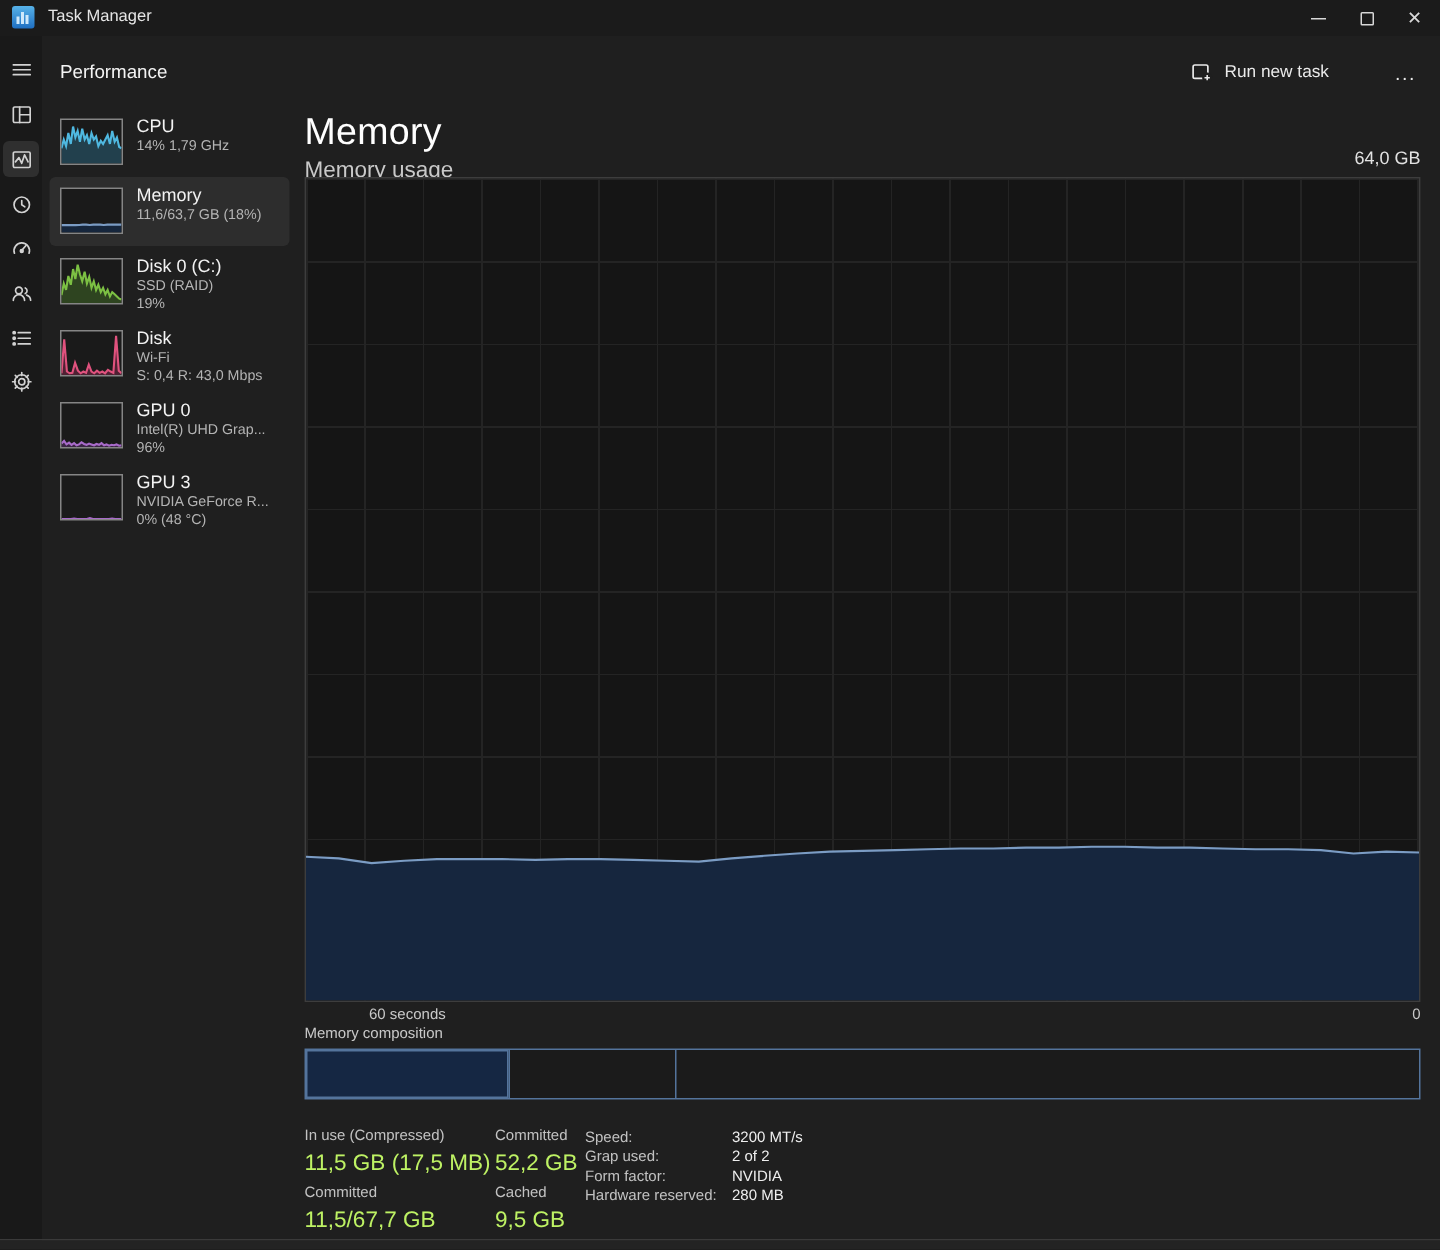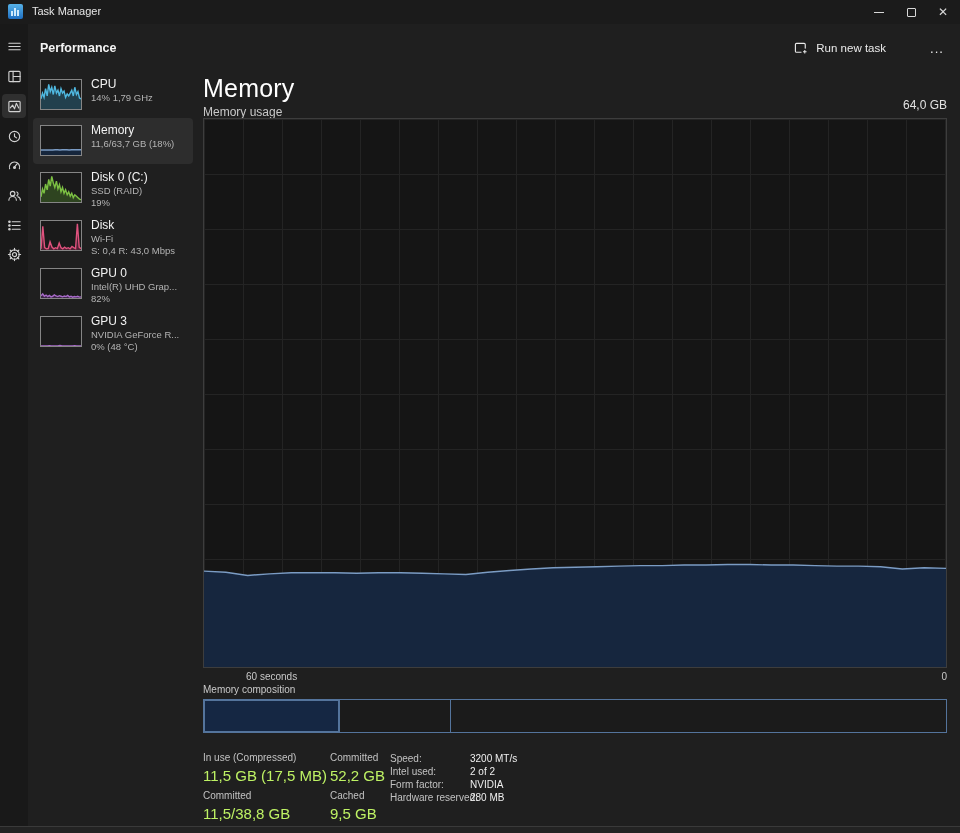--- a/index.html
+++ b/index.html
@@ -17,21 +17,21 @@
   .appicon i:nth-child(3){ left:9px; height:6px; }
   .win-title { position:absolute; left:32px; top:5px; font-size:11px; color:#e6e6e6; }
   .winbtn { position:absolute; top:0; width:34px; height:24px; display:flex; align-items:center;
     justify-content:center; color:#d8d8d8; cursor:default; }
   .wb-min  { right:64px; } .wb-max { right:32px; } .wb-close { right:0; }
   .glyph-min { width:10px; height:1px; background:#d8d8d8; }
   .glyph-max { width:9px; height:9px; border:1px solid #d8d8d8; border-radius:1px; }
   .glyph-close { font-size:12px; line-height:12px; }
 
   
-  .page-title { position:absolute; left:40px; top:41px; font-size:12.5px; font-weight:700; color:#f4f4f4; }
+  .page-title { position:absolute; left:40px; top:41px; font-size:12.5px; font-weight:400; color:#f4f4f4; }
   .runtask { position:absolute; right:66px; top:36px; height:24px; display:flex; align-items:center;
     gap:7px; padding:0 8px; border-radius:4px; color:#eaeaea; font-size:11.5px; }
   .more-btn { position:absolute; right:8px; top:36px; width:30px; height:24px; display:flex;
     align-items:center; justify-content:center; font-size:13px; letter-spacing:1px; color:#eaeaea; border-radius:4px; }
 
   
   .rail { position:absolute; left:0; top:24px; width:28px; height:809px; background:#191919; }
   .rail-item { position:absolute; left:2px; width:24px; height:24px; border-radius:4px;
     display:flex; align-items:center; justify-content:center; }
   .rail-item.sel { background:#2f2f2f; }
@@ -43,21 +43,21 @@
   .thumb { position:absolute; left:7px; top:7px; width:42px; height:31px; background:#1a1a1a;
     border:1px solid #858585; }
   .thumb svg { display:block; width:100%; height:100%; }
   .si-title { position:absolute; left:58px; top:5px; font-size:12px; color:#f2f2f2; }
   .si-sub1 { position:absolute; left:58px; top:20px; font-size:9.5px; color:#b4b4b4; }
   .si-sub2 { position:absolute; left:58px; top:32px; font-size:9.5px; color:#b4b4b4; }
 
   
   .mem-title { position:absolute; left:203px; top:74px; font-size:25px; font-weight:400; color:#fff; letter-spacing:0.2px; }
   .mem-total { position:absolute; right:13px; top:86px; font-size:12px; color:#e2e2e2;margin-top:12px; }
-  .usage-label { position:absolute; left:203px; top:105px; font-size:12px; color:#c9c9c9; }
+  .usage-label { position:absolute; left:203px; top:105px; font-size:15px; color:#c9c9c9; }
   .scale-top  { position:absolute; right:13px; top:102px; font-size:10px; color:#c9c9c9;margin-top:21px; }
 
   .chart { position:absolute; left:203px; top:118px; width:744px; height:550px;
     border:1px solid #3d3d3d; background:
       repeating-linear-gradient(to right,  #242424 0 1px, transparent 1px 39px),
       repeating-linear-gradient(to bottom, #242424 0 1px, transparent 1px 55px),
       #151515; }
   .chart svg { position:absolute; left:0; top:0; width:100%; height:100%; }
 
   .axis-left  { position:absolute; left:203px; top:671px; font-size:10px; color:#c9c9c9;padding-left:43px; }
@@ -66,21 +66,21 @@
 
   .comp-bar { position:absolute; left:203px; top:699px; width:744px; height:34px;
     border:1px solid #54749c; display:flex; background:#1b1b1b; }
   .comp-seg { height:100%; }
   .comp-seg + .comp-seg { border-left:1px solid #54749c; }
   .comp-seg.filled { background:#152743; box-shadow:inset 0 0 0 1px #54749c; }
 
   .stat-label { position:absolute; font-size:10px; color:#c2c2c2; }
   .stat-value { position:absolute; font-size:15px; color:#bef264; }
   .kv-label { position:absolute; font-size:10px; color:#c2c2c2; }
-  .kv-value { position:absolute; font-size:10px; color:#efefef; }
+  .kv-value { position:absolute; font-size:10px; color:#efefef;margin-left:18px; }
 
   .bottom-line { position:absolute; left:0; top:826px; width:960px; height:1px; background:#3a3a3a; }
   .bottom-strip { position:absolute; left:0; top:827px; width:960px; height:6px; background:#232323; }
 </style>
 </head>
 <body>
 
 <div class="titlebar">
   <div class="appicon">
       <i></i>
@@ -212,21 +212,21 @@
 </div>
 <div class="side-item" style="top:261px">
   <div class="thumb">
       <svg class="spark" viewBox="0 0 42 30" preserveAspectRatio="none">
         <polygon points="0.0,27.6 1.8,25.8 3.5,28.2 5.3,27.0 7.0,28.5 8.8,27.3 10.5,28.8 12.3,28.2 14.0,26.7 15.8,27.9 17.5,28.5 19.3,27.6 21.0,28.2 22.8,28.8 24.5,27.9 26.3,28.5 28.0,27.3 29.8,28.8 31.5,28.2 33.3,29.1 35.0,28.5 36.8,28.8 38.5,28.2 40.3,29.1 42.0,28.8 42,30 0,30" fill="rgba(120,60,150,0.35)"></polygon>
         <polyline points="0.0,27.6 1.8,25.8 3.5,28.2 5.3,27.0 7.0,28.5 8.8,27.3 10.5,28.8 12.3,28.2 14.0,26.7 15.8,27.9 17.5,28.5 19.3,27.6 21.0,28.2 22.8,28.8 24.5,27.9 26.3,28.5 28.0,27.3 29.8,28.8 31.5,28.2 33.3,29.1 35.0,28.5 36.8,28.8 38.5,28.2 40.3,29.1 42.0,28.8" fill="none" stroke="#a86bc9" stroke-width="1.4" vector-effect="non-scaling-stroke"></polyline>
       </svg>
     </div>
   <div class="si-title">GPU 0</div>
   <div class="si-sub1">Intel(R) UHD Grap...</div>
-  <div class="si-sub2">82%</div>
+  <div class="si-sub2">96%</div>
 </div>
 <div class="side-item" style="top:309px">
   <div class="thumb">
       <svg class="spark" viewBox="0 0 42 30" preserveAspectRatio="none">
         <polygon points="0.0,30.0 2.2,30.0 4.4,30.0 6.6,30.0 8.8,29.7 11.1,30.0 13.3,30.0 15.5,30.0 17.7,30.0 19.9,29.4 22.1,30.0 24.3,30.0 26.5,30.0 28.7,30.0 30.9,30.0 33.2,30.0 35.4,29.7 37.6,30.0 39.8,30.0 42.0,30.0 42,30 0,30" fill="rgba(120,60,150,0.3)"></polygon>
         <polyline points="0.0,30.0 2.2,30.0 4.4,30.0 6.6,30.0 8.8,29.7 11.1,30.0 13.3,30.0 15.5,30.0 17.7,30.0 19.9,29.4 22.1,30.0 24.3,30.0 26.5,30.0 28.7,30.0 30.9,30.0 33.2,30.0 35.4,29.7 37.6,30.0 39.8,30.0 42.0,30.0" fill="none" stroke="#a86bc9" stroke-width="1.4" vector-effect="non-scaling-stroke"></polyline>
       </svg>
     </div>
   <div class="si-title">GPU 3</div>
   <div class="si-sub1">NVIDIA GeForce R...</div>
@@ -253,27 +253,27 @@
     <div class="comp-seg filled" style="width: 18.2%;"></div>
     <div class="comp-seg" style="width: 14.9%;"></div>
     <div class="comp-seg" style="width: 66.9%;"></div>
   </div>
 
 <div class="stat-label" style="left:203px; top:752px">In use (Compressed)</div>
 <div class="stat-value" style="left:203px; top:767px">11,5 GB (17,5 MB)</div>
 <div class="stat-label" style="left:330px; top:752px">Committed</div>
 <div class="stat-value" style="left:330px; top:767px">52,2 GB</div>
 <div class="stat-label" style="left:203px; top:790px">Committed</div>
-<div class="stat-value" style="left:203px; top:805px">11,5/38,8 GB</div>
+<div class="stat-value" style="left:203px; top:805px">11,5/67,7 GB</div>
 <div class="stat-label" style="left:330px; top:790px">Cached</div>
 <div class="stat-value" style="left:330px; top:805px">9,5 GB</div>
 
 <div class="kv-label" style="left:390px; top:753px">Speed:</div>
 <div class="kv-value" style="left:470px; top:753px">3200 MT/s</div>
-<div class="kv-label" style="left:390px; top:766px">Intel used:</div>
+<div class="kv-label" style="left:390px; top:766px">Grap used:</div>
 <div class="kv-value" style="left:470px; top:766px">2 of 2</div>
 <div class="kv-label" style="left:390px; top:779px">Form factor:</div>
 <div class="kv-value" style="left:470px; top:779px">NVIDIA</div>
 <div class="kv-label" style="left:390px; top:792px">Hardware reserved:</div>
 <div class="kv-value" style="left:470px; top:792px">280 MB</div>
 
 <div class="bottom-line"></div>
 <div class="bottom-strip"></div>
 
 </body></html>

